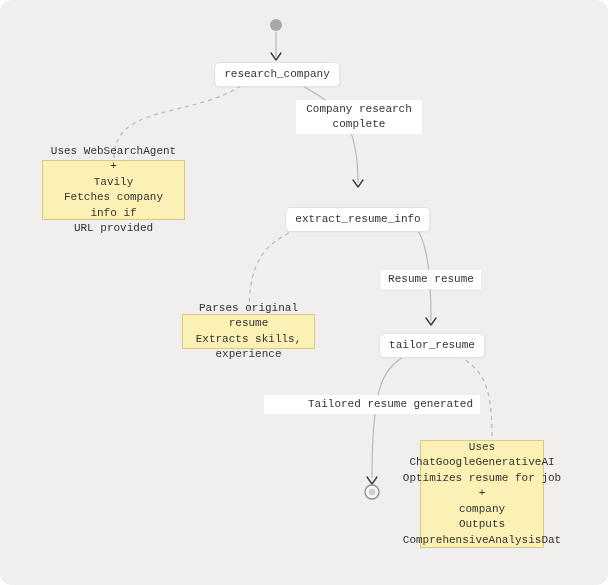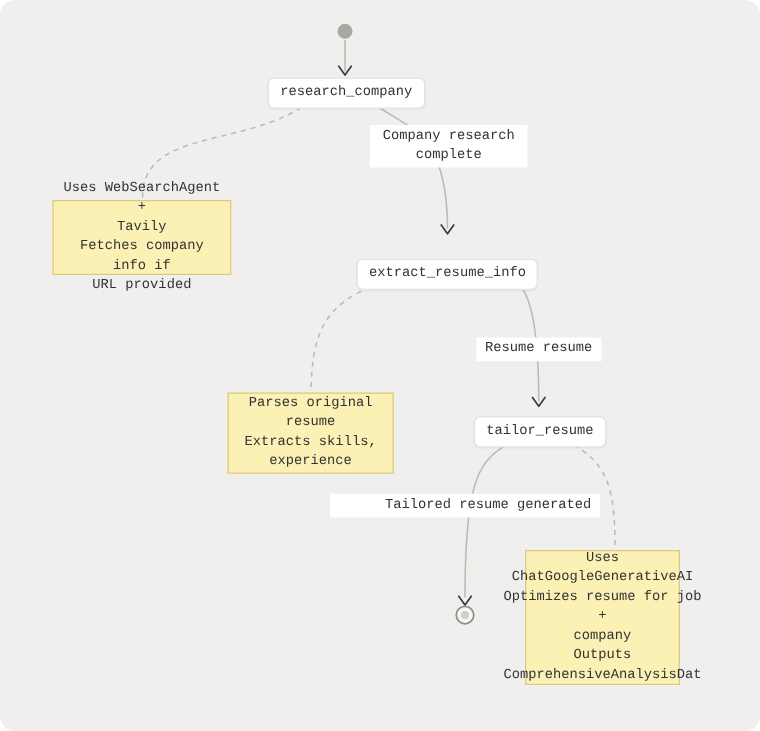--- a/index.html
+++ b/index.html
@@ -101,21 +101,21 @@
 
   <div class="edge-label" style="left:431px;top:270px;">Resume resume</div>
 
   <div class="edge-label" style="left:372px;top:395px;padding-left:44px;">Tailored resume generated</div>
 
   <div class="note" style="left:42px;top:160px;width:143px;height:60px;">Uses WebSearchAgent +
 Tavily
 Fetches company info if
 URL provided</div>
 
-  <div class="note" style="left:182px;top:314px;width:133px;height:65px;">Parses original resume
+  <div class="note" style="left:182px;top:314px;width:133px;height:35px;">Parses original resume
 Extracts skills, experience</div>
 
   <div class="note" style="left:420px;top:440px;width:124px;height:108px;">Uses
 ChatGoogleGenerativeAI
 Optimizes resume for job +
 company
 Outputs
 ComprehensiveAnalysisDat</div>
 
 </div>

